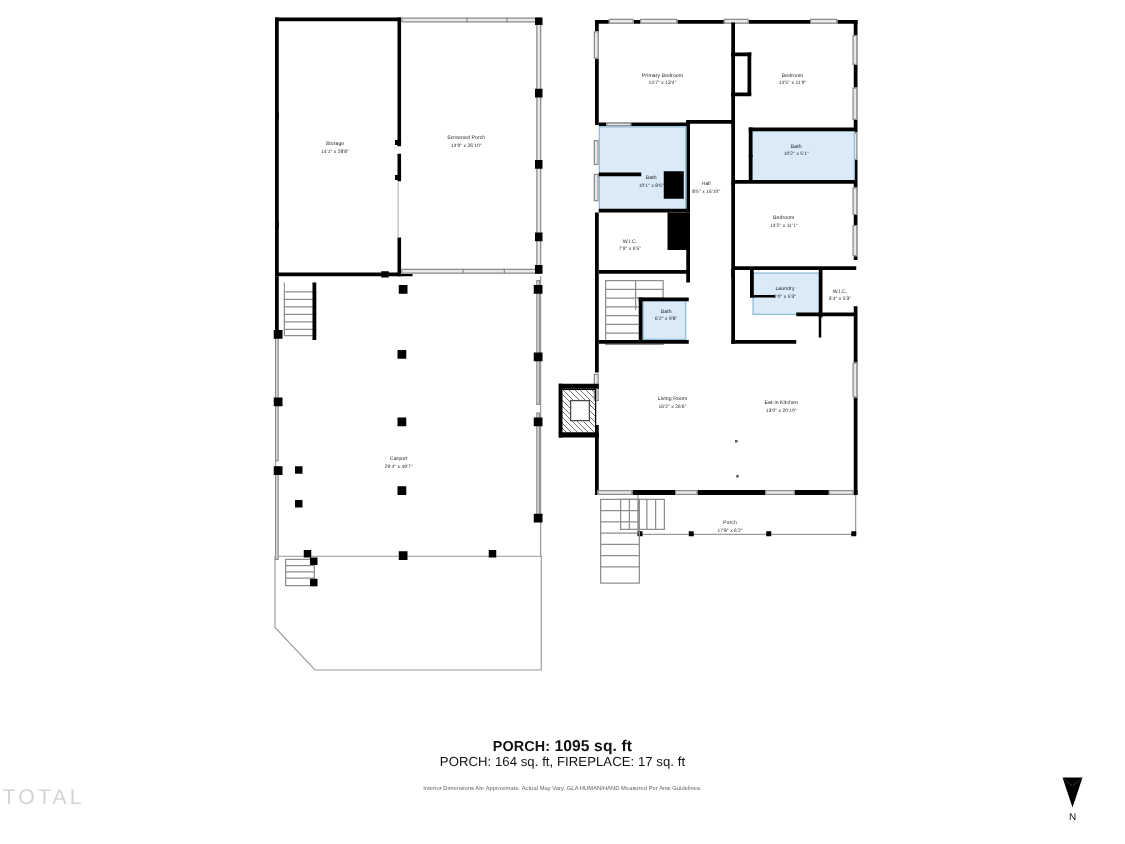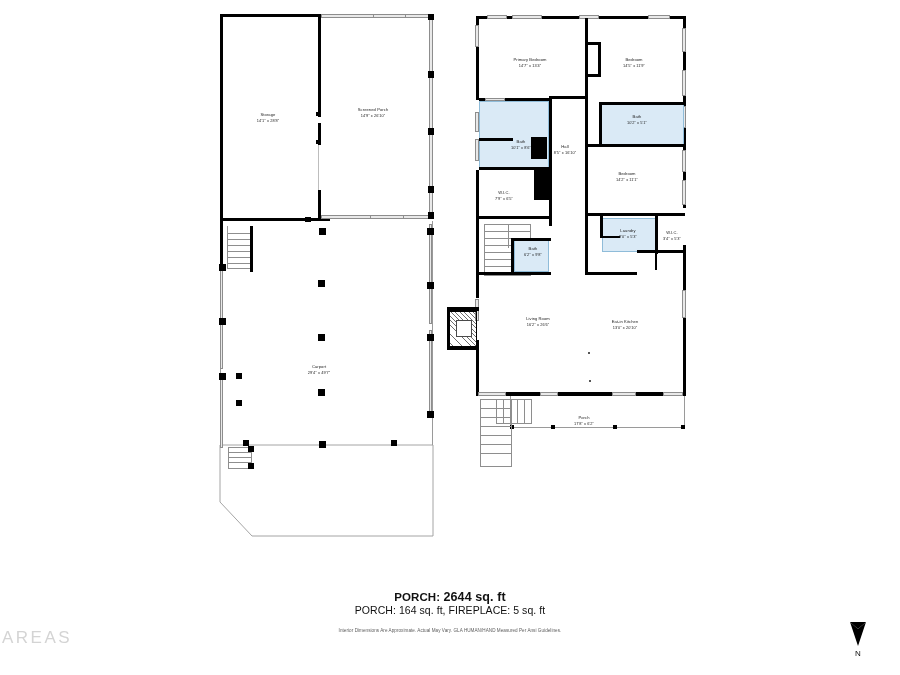--- a/index.html
+++ b/index.html
@@ -419,29 +419,29 @@
     </div>
     <div class="room-label" style="left:584px;top:421px;">
       <span>Porch</span>
       <span class="dim">17'8" x 6'2"</span>
     </div>
   </div>
 
   <div id="footer">
     <div class="total">
       <span>PORCH:</span>
-      <span class="num">2644 sq. ft</span>
-    </div>
-    <div class="excluded" style="margin-top:0;">PORCH: 164 sq. ft, FIREPLACE: 5 sq. ft</div>
+      <span class="num">1095 sq. ft</span>
+    </div>
+    <div class="excluded" style="margin-top:0;">PORCH: 164 sq. ft, FIREPLACE: 17 sq. ft</div>
     <div class="disclaimer">Interior Dimensions Are Approximate. Actual May Vary. GLA HUMAN/HAND Measured Per Ansi Guidelines.</div>
   </div>
 
   <div id="compass">
     <svg width="20" height="28" viewBox="0 0 20 28">
       <polygon points="2,2 18,2 10,9 10,26 10,9" fill="#000"></polygon>
       <polygon points="2,2 10,26 18,2 10,9" fill="#000"></polygon>
     </svg>
     <div class="n">N</div>
   </div>
 
-  <div id="watermark">AREAS</div>
+  <div id="watermark">TOTAL</div>
 
 </div>
 
 </body></html>

